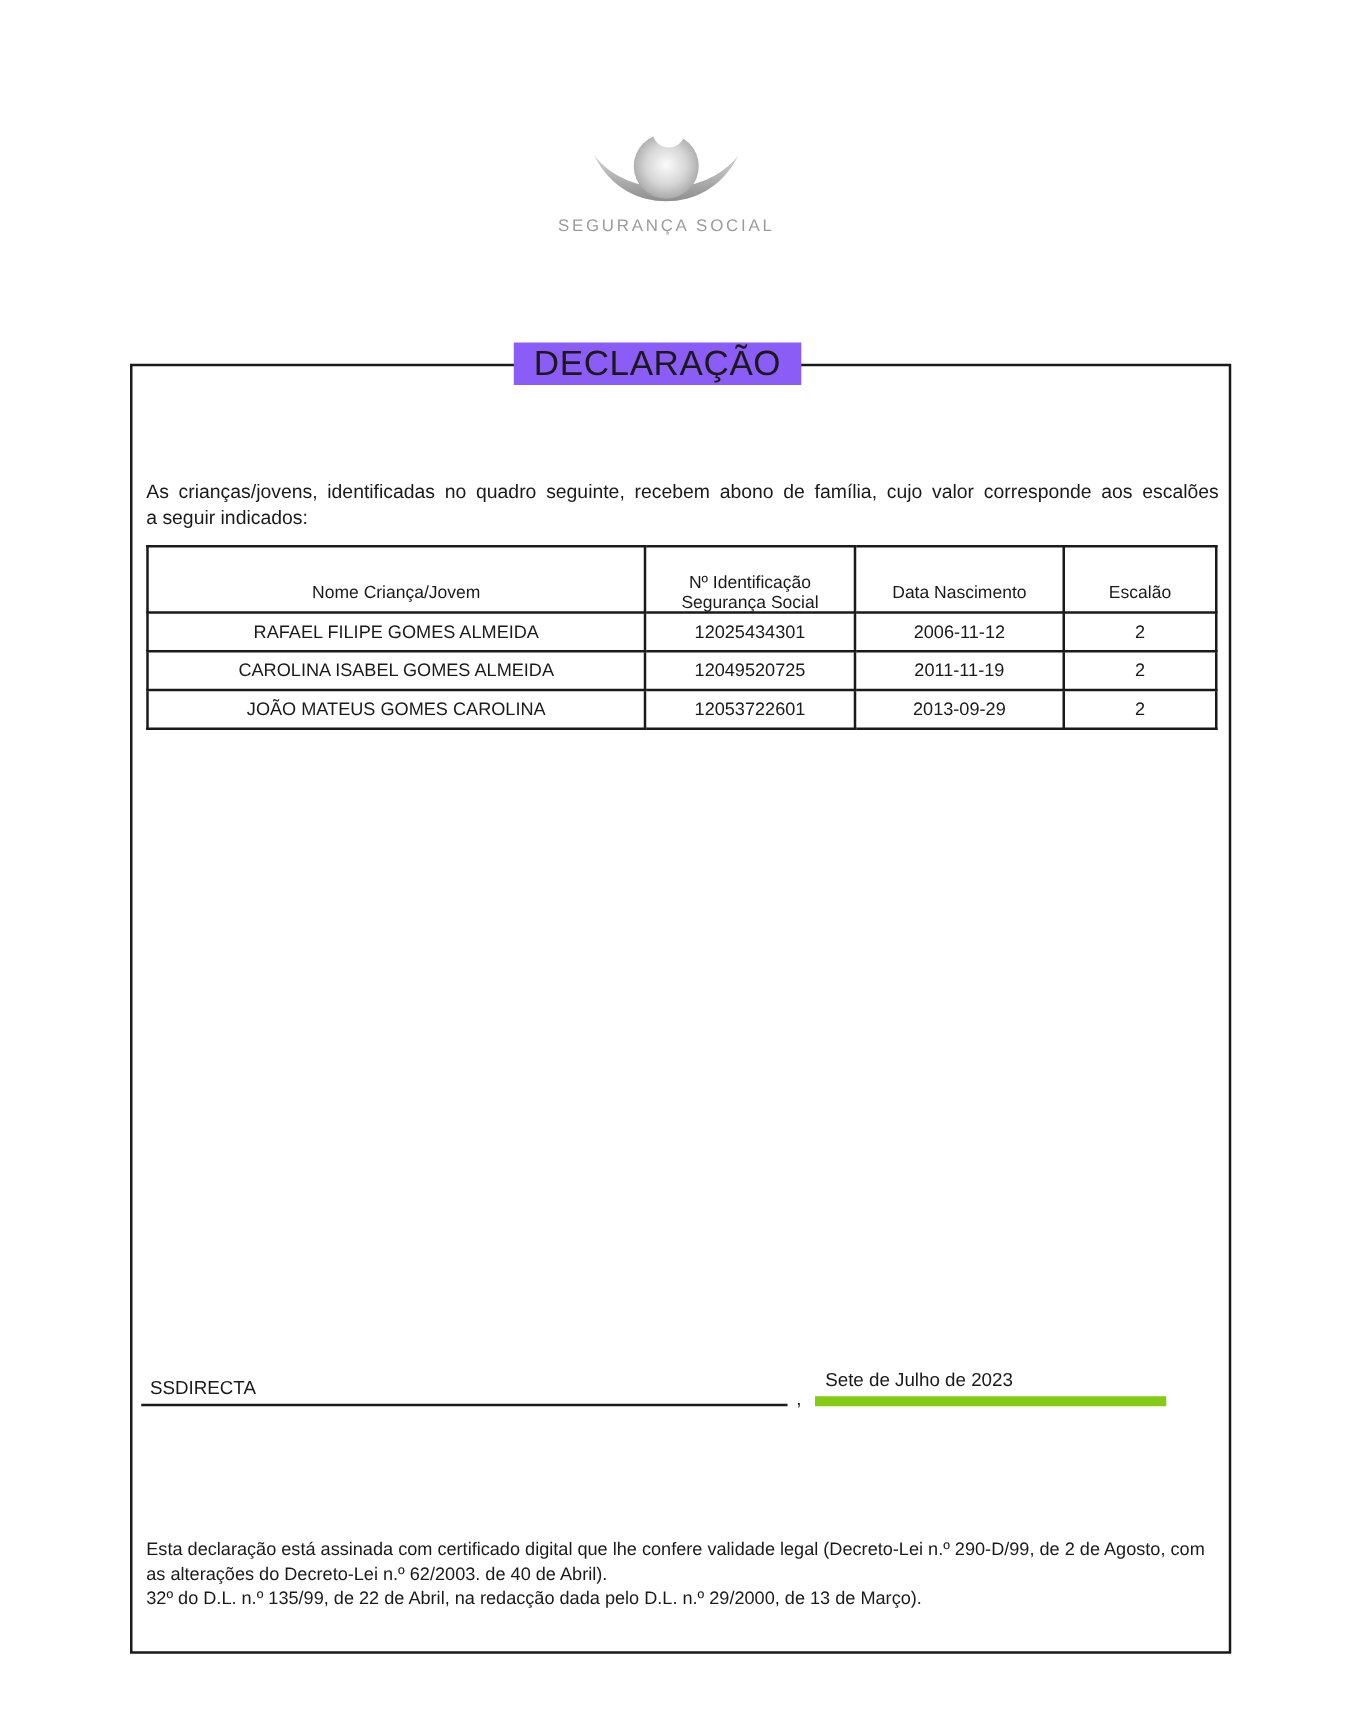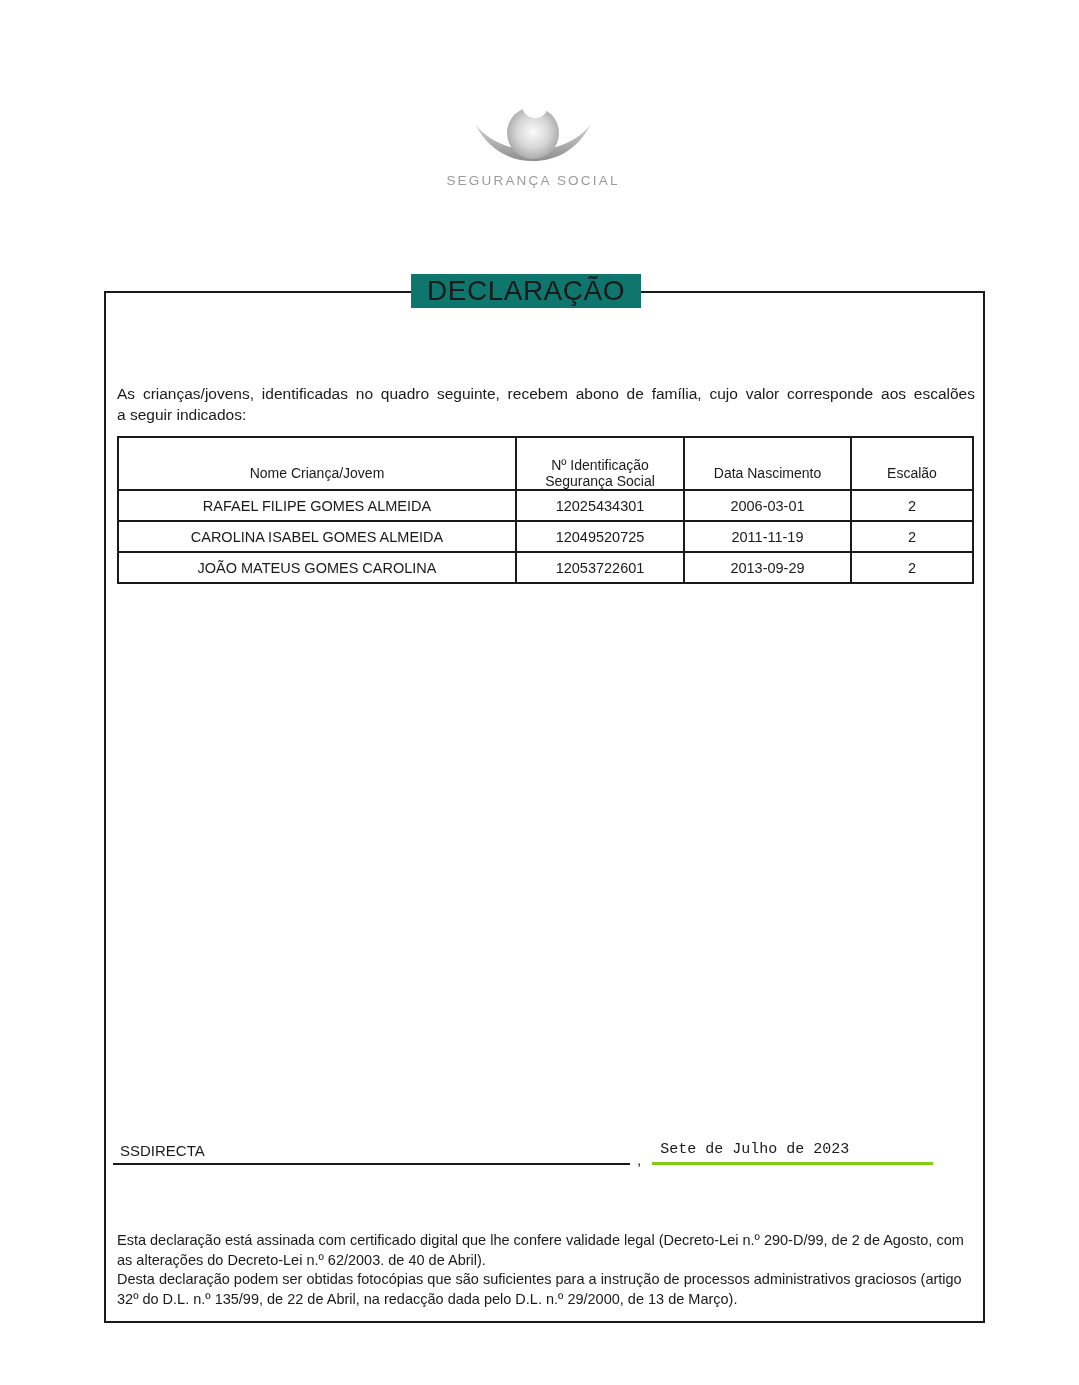--- a/index.html
+++ b/index.html
@@ -30,21 +30,21 @@
   .doc-box {
     position: absolute;
     left: 104px; top: 291px;
     width: 881px; height: 1032px;
     border: 2px solid #1a1a1a;
   }
   .doc-title {
     position: absolute;
     top: -19px; left: 420px;
     transform: translateX(-50%);
-    background: #0f766e;
+    background: #8b5cf6;
     padding: 0 16px;
     font-size: 28px;
     line-height: 34px;
     letter-spacing: 0.5px;
     white-space: nowrap;
   }
 
   
   .intro {
     position: absolute;
@@ -82,33 +82,31 @@
     padding: 0 2px;
   }
 
   
   .signature-row {
     position: absolute;
     top: 803px; left: 7px;
     display: flex;
     align-items: flex-end;
     font-size: 15px;
-    margin-top: 45px;
   }
   .sig-line {
     width: 517px;
     border-bottom: 2px solid #1a1a1a;
     padding: 0 0 4px 7px;
   }
   .sig-comma { margin: 0 11px 0 7px; line-height: 10px; }
   .date-line {
     width: 281px;
-    border-bottom: 3px solid #84cc16;
+    border-bottom: 8px solid #84cc16;
     padding: 0 0 4px 8px;
-    font-family: Liberation Mono, monospace;
   }
 
   
   .legal-notes {
     position: absolute;
     top: 938px; left: 11px; width: 858px;
     font-size: 14.5px;
     line-height: 19.5px;
   }
 </style>
@@ -168,21 +166,21 @@
         </th>
         <th>
           <div>Escalão</div>
         </th>
       </tr>
     </thead>
     <tbody>
       <tr>
         <td>RAFAEL FILIPE GOMES ALMEIDA</td>
         <td>12025434301</td>
-        <td>2006-03-01</td>
+        <td>2006-11-12</td>
         <td>2</td>
       </tr>
       <tr>
         <td>CAROLINA ISABEL GOMES ALMEIDA</td>
         <td>12049520725</td>
         <td>2011-11-19</td>
         <td>2</td>
       </tr>
       <tr>
         <td>JOÃO MATEUS GOMES CAROLINA</td>
@@ -195,17 +193,16 @@
 
   <div class="signature-row">
     <div class="sig-line">SSDIRECTA</div>
     <div class="sig-comma">,</div>
     <div class="date-line">Sete de Julho de 2023</div>
   </div>
 
   <div class="legal-notes">
     <div>Esta declaração está assinada com certificado digital que lhe confere validade legal (Decreto-Lei n.º 290-D/99, de 2 de Agosto, com</div>
     <div>as alterações do Decreto-Lei n.º 62/2003. de 40 de Abril).</div>
-    <div>Desta declaração podem ser obtidas fotocópias que são suficientes para a instrução de processos administrativos graciosos (artigo</div>
     <div>32º do D.L. n.º 135/99, de 22 de Abril, na redacção dada pelo D.L. n.º 29/2000, de 13 de Março).</div>
   </div>
 
 </div>
 
 </body></html>

